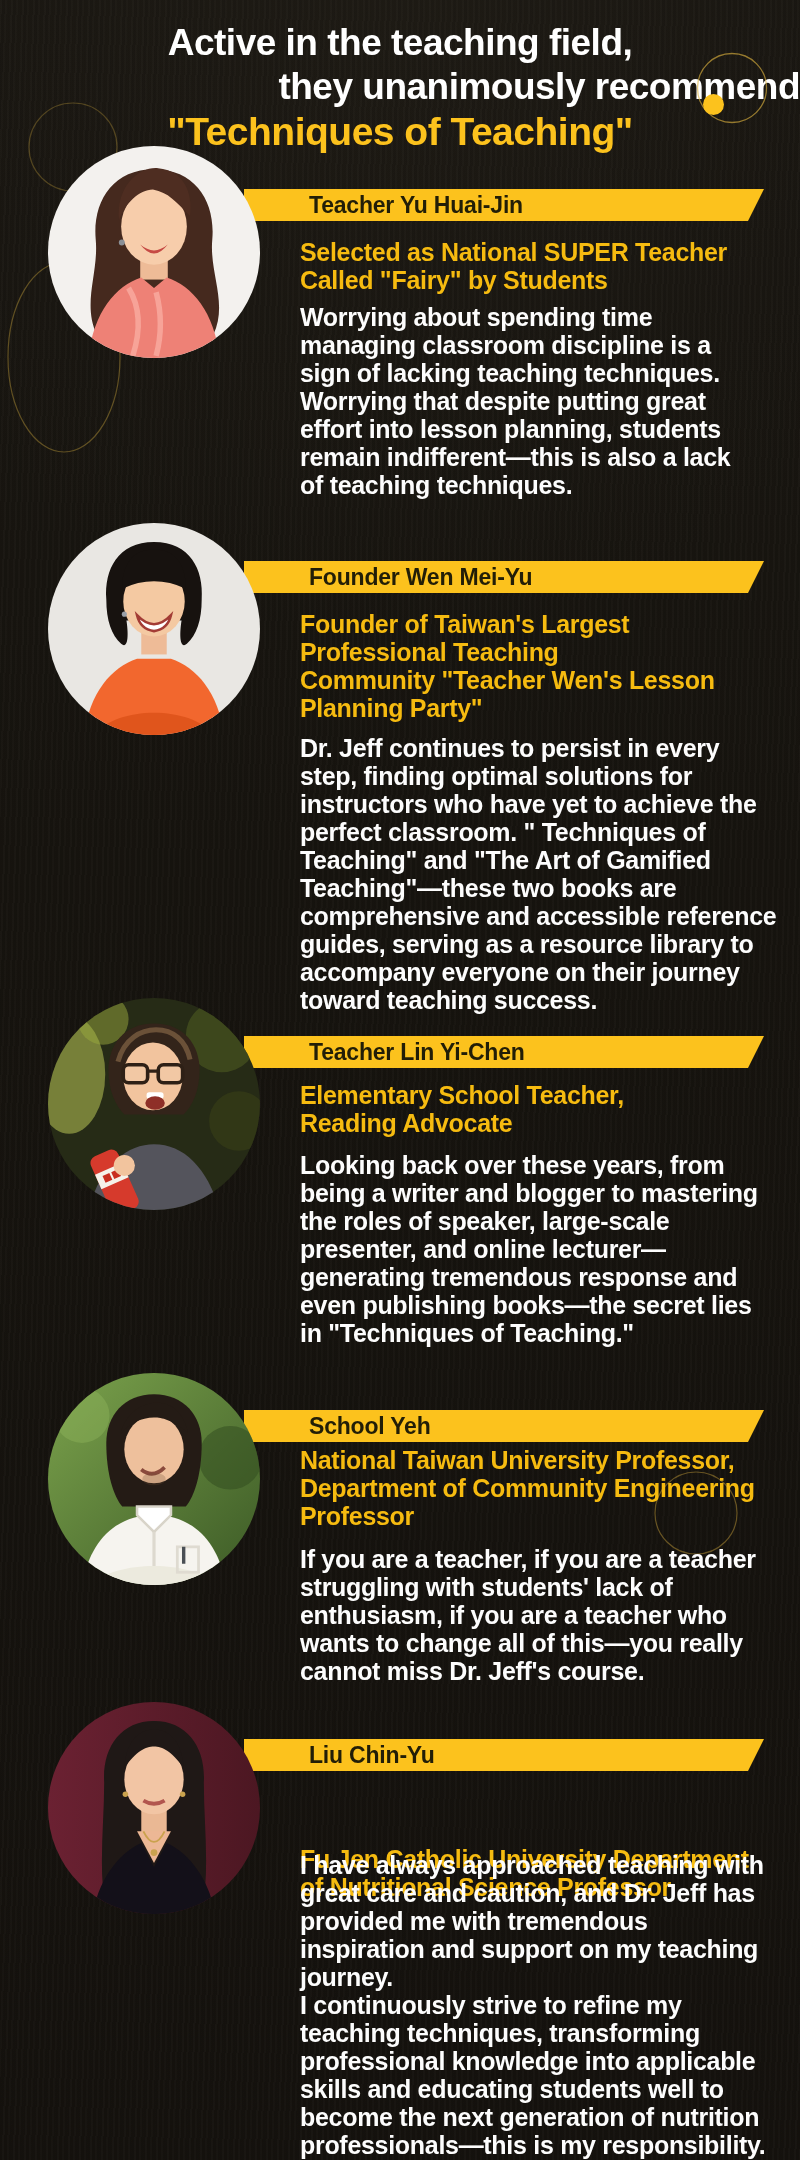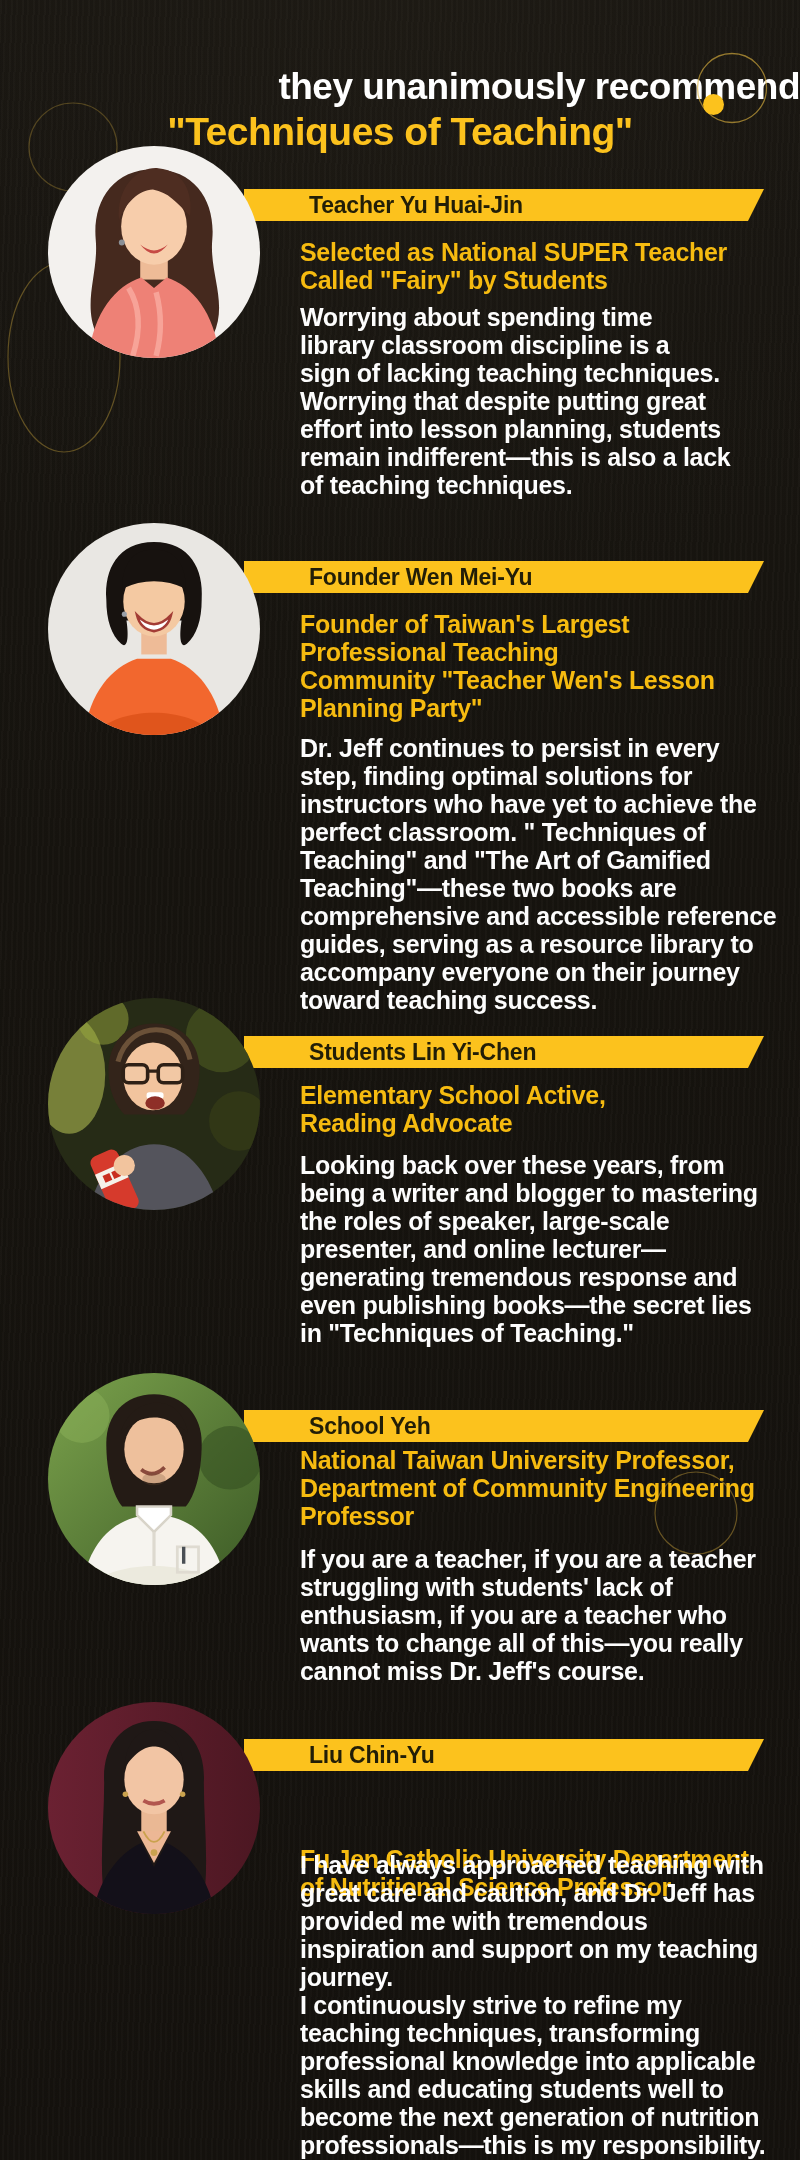--- a/index.html
+++ b/index.html
@@ -45,20 +45,21 @@
     white-space:pre;z-index:3;
   }
   .subtitle{color:#f6bb10;}
   .quote{color:#fdfdfd;}
 </style>
 </head>
 <body>
 
 <div class="page">
 
+  <div class="hline l1">Active in the teaching field,</div>
   <div class="hline l2">they unanimously recommend</div>
   <div class="hline l3">"Techniques of Teaching"</div>
 
   <svg class="deco" style="left:693px;top:50px" width="80" height="76">
     <circle cx="39" cy="38" r="34.5" fill="none" stroke="rgba(216,175,62,0.65)" stroke-width="1.3"></circle>
   </svg>
   <svg class="deco" style="left:702px;top:93px" width="23" height="23">
     <circle cx="11.5" cy="11.5" r="10.5" fill="#fcc21d"></circle>
   </svg>
   <svg class="deco" style="left:26px;top:100px" width="94" height="94">
@@ -84,21 +85,21 @@
         <path d="M33.5 35 C32 18 44 9.5 52 10.5 C64 11.5 68.5 22 67 33 C60 26 57 22 49.5 20.5 C43 20.5 36.5 27 33.5 35 Z" fill="#4e2d21"></path>
         <path d="M43.5 46.5 Q50 52 56.5 46.5 Q50 55 43.5 46.5 Z" fill="#c64a44"></path>
         <circle cx="34.8" cy="45.5" r="1.4" fill="#8a8f96"></circle>
         <path d="M19 100 C21.5 78 32 66 44 62 L50 67 L56 62 C68 66 78.5 78 81 100 Z" fill="#ee8176"></path>
         <path d="M38 67 Q46 80 40 99 M51 69 Q55 84 51 99" stroke="#f7a398" stroke-width="2.6" fill="none"></path>
       </svg>
     </div>
     <div class="subtitle" style="top:238px">Selected as National SUPER Teacher
 Called "Fairy" by Students</div>
     <div class="quote" style="top:303px">Worrying about spending time
-library classroom discipline is a
+managing classroom discipline is a
 sign of lacking teaching techniques.
 Worrying that despite putting great
 effort into lesson planning, students
 remain indifferent—this is also a lack
 of teaching techniques.</div>
   </section>
 
   <section>
     <div class="banner" style="top:561px">
       <span>Founder Wen Mei-Yu</span>
@@ -127,21 +128,21 @@
 Teaching" and "The Art of Gamified
 Teaching"—these two books are
 comprehensive and accessible reference
 guides, serving as a resource library to
 accompany everyone on their journey
 toward teaching success.</div>
   </section>
 
   <section>
     <div class="banner" style="top:1036px">
-      <span>Students Lin Yi-Chen</span>
+      <span>Teacher Lin Yi-Chen</span>
     </div>
     <div class="photo" style="top:998px" aria-label="portrait-lin-yi-chen">
       <svg viewBox="0 0 100 100" preserveAspectRatio="xMidYMid slice">
         <rect width="100" height="100" fill="#262b16"></rect>
         <circle cx="82" cy="18" r="17" fill="#46521f" opacity="0.75"></circle>
         <circle cx="90" cy="58" r="14" fill="#394018" opacity="0.6"></circle>
         <ellipse cx="10" cy="36" rx="17" ry="28" fill="#b9c657" opacity="0.55"></ellipse>
         <circle cx="26" cy="10" r="12" fill="#9aa93e" opacity="0.5"></circle>
         <path d="M50 12 C36 12 28.5 22 28.5 34 C28.5 44 32 51 36 55 L64 55 C68 51 71.5 44 71.5 34 C71.5 22 64 12 50 12 Z" fill="#33241a"></path>
         <path d="M33 30 C36 19 44 15 51 15 C59 15 65 20 67 29" fill="none" stroke="#6b5138" stroke-width="2.4"></path>
@@ -154,21 +155,21 @@
         <path d="M19 100 C25 78 38 69 50 69 C64 69 75 80 81 100 Z" fill="#54545c"></path>
         <g transform="rotate(-24 31 86)">
           <rect x="24" y="72" width="14" height="30" rx="3.5" fill="#d63a2c"></rect>
           <rect x="24" y="80" width="14" height="7.5" fill="#f5f2ea"></rect>
           <rect x="27" y="82" width="3.5" height="3.5" fill="#c92e20"></rect>
           <rect x="31.5" y="82" width="3.5" height="3.5" fill="#c92e20"></rect>
         </g>
         <circle cx="36" cy="79" r="5" fill="#f2c49e"></circle>
       </svg>
     </div>
-    <div class="subtitle" style="top:1081px">Elementary School Active,
+    <div class="subtitle" style="top:1081px">Elementary School Teacher,
 Reading Advocate</div>
     <div class="quote" style="top:1151px">Looking back over these years, from
 being a writer and blogger to mastering
 the roles of speaker, large-scale
 presenter, and online lecturer—
 generating tremendous response and
 even publishing books—the secret lies
 in "Techniques of Teaching."</div>
   </section>
 

